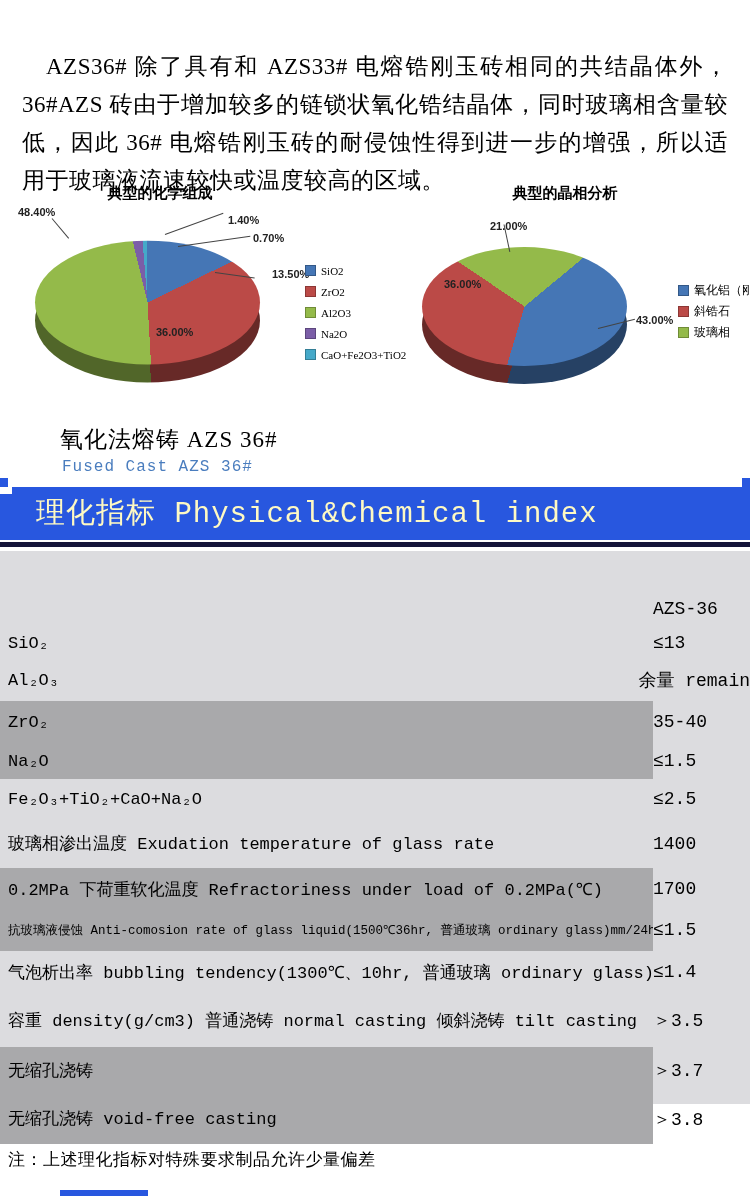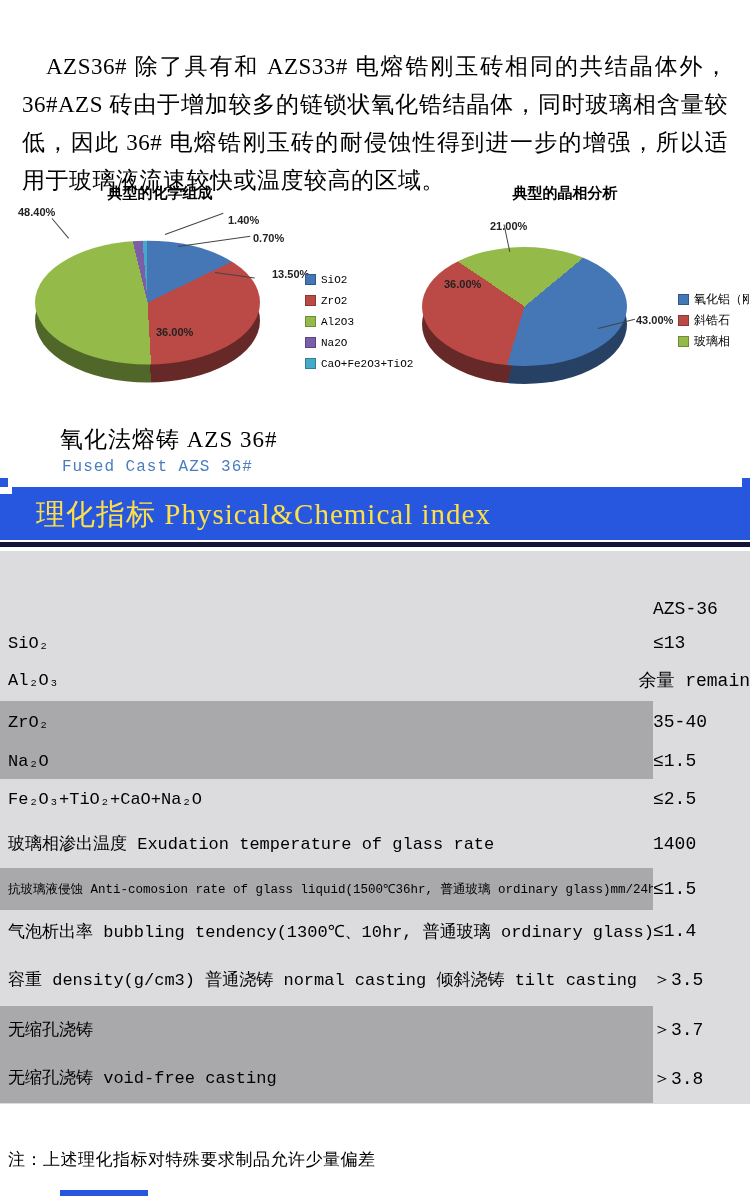--- a/index.html
+++ b/index.html
@@ -21,40 +21,40 @@
   .pie{position:absolute;border-radius:50%;}
   #chart-left .pie{left:25px;width:225px;height:225px;transform:scaleY(.55);}
   #chart-left .pie-top{top:8px;}
   #chart-left .pie-depth{top:26px;filter:brightness(.55);}
   #chart-right .pie{left:22px;width:205px;height:205px;transform:scaleY(.58);}
   #chart-right .pie-top{top:22px;}
   #chart-right .pie-depth{top:40px;filter:brightness(.55);}
   .dlabel{position:absolute;font-size:11px;font-weight:bold;color:#222;
           font-family:"Liberation Sans","DejaVu Sans",sans-serif;white-space:nowrap;}
   .leader{position:absolute;height:1px;background:#444;transform-origin:left center;}
-  .legend{position:absolute;font-family:Liberation Mono, monospace;margin-top:9px;}
+  .legend{position:absolute;font-family:Liberation Serif, serif;}
   #chart-left .legend{left:295px;top:78px;}
   #chart-right .legend{left:250px;top:98px;}
   .legend-item{display:flex;align-items:center;height:21px;white-space:nowrap;}
   #chart-left .legend-item{font-size:11px;}
   #chart-right .legend-item{font-size:12px;padding-left:28px;}
   .swatch{width:9px;height:9px;margin-right:5px;flex:0 0 auto;border:1px solid rgba(0,0,0,.25);}
 
   
   .prod-cn{position:absolute;left:60px;top:424px;font-size:23px;letter-spacing:1px;}
   .prod-en{position:absolute;left:62px;top:458px;font-size:16px;color:#4a7dbe;
            font-family:"Liberation Mono","DejaVu Sans Mono",monospace;letter-spacing:1px;}
 
   
   .banner-stub{position:absolute;top:478px;width:8px;height:10px;background:#2857df;}
   #stub-left{left:0;} #stub-right{left:742px;}
   .banner{position:absolute;left:0;top:487px;width:750px;height:53px;background:#2857df;}
   .banner-notch{position:absolute;left:0;top:487px;width:12px;height:7px;background:#ffffff;}
-  .banner-text{position:absolute;left:36px;top:0;line-height:55px;font-size:29px;color:#fde047;
-               font-family:Liberation Serif, serif;letter-spacing:1px;}
+  .banner-text{position:absolute;left:36px;top:0;line-height:55px;font-size:29px;color:#fef9c3;
+               font-family:Liberation Mono, monospace;letter-spacing:1px;}
   .banner-underline{position:absolute;left:0;top:542px;width:750px;height:5px;background:#14143a;}
 
   
   #index-table{position:absolute;left:0;top:551px;width:750px;height:553px;background:#dcdcdf;}
   .t-row{display:flex;width:750px;font-family:"Liberation Mono","DejaVu Sans Mono",monospace;}
   .t-label{width:653px;box-sizing:border-box;padding-left:8px;display:flex;align-items:center;
            font-size:17px;white-space:nowrap;overflow:hidden;}
   .t-row.dark .t-label{background:#a9a9ab;}
   .t-row.small .t-label{font-size:12.5px;}
   .t-value{flex:1;display:flex;align-items:center;font-size:18px;white-space:nowrap;}
@@ -165,20 +165,24 @@
         <div class="t-value">≤1.5</div>
       </div>
       <div class="t-row light" style="height: 40px;">
         <div class="t-label">Fe₂O₃+TiO₂+CaO+Na₂O</div>
         <div class="t-value">≤2.5</div>
       </div>
       <div class="t-row light" style="height: 49px;">
         <div class="t-label">玻璃相渗出温度 Exudation temperature of glass rate</div>
         <div class="t-value">1400</div>
       </div>
+      <div class="t-row dark" style="height: 41px;">
+        <div class="t-label">0.2MPa 下荷重软化温度 Refractoriness under load of 0.2MPa(℃)</div>
+        <div class="t-value">1700</div>
+      </div>
       <div class="t-row dark small" style="height: 42px;">
         <div class="t-label">抗玻璃液侵蚀 Anti-comosion rate of glass liquid(1500℃36hr, 普通玻璃 ordinary glass)mm/24hr</div>
         <div class="t-value">≤1.5</div>
       </div>
       <div class="t-row light" style="height: 42px;">
         <div class="t-label">气泡析出率 bubbling tendency(1300℃、10hr, 普通玻璃 ordinary glass)%</div>
         <div class="t-value">≤1.4</div>
       </div>
       <div class="t-row light" style="height: 54px;">
         <div class="t-label">容重 density(g/cm3) 普通浇铸 normal casting 倾斜浇铸 tilt casting</div>

